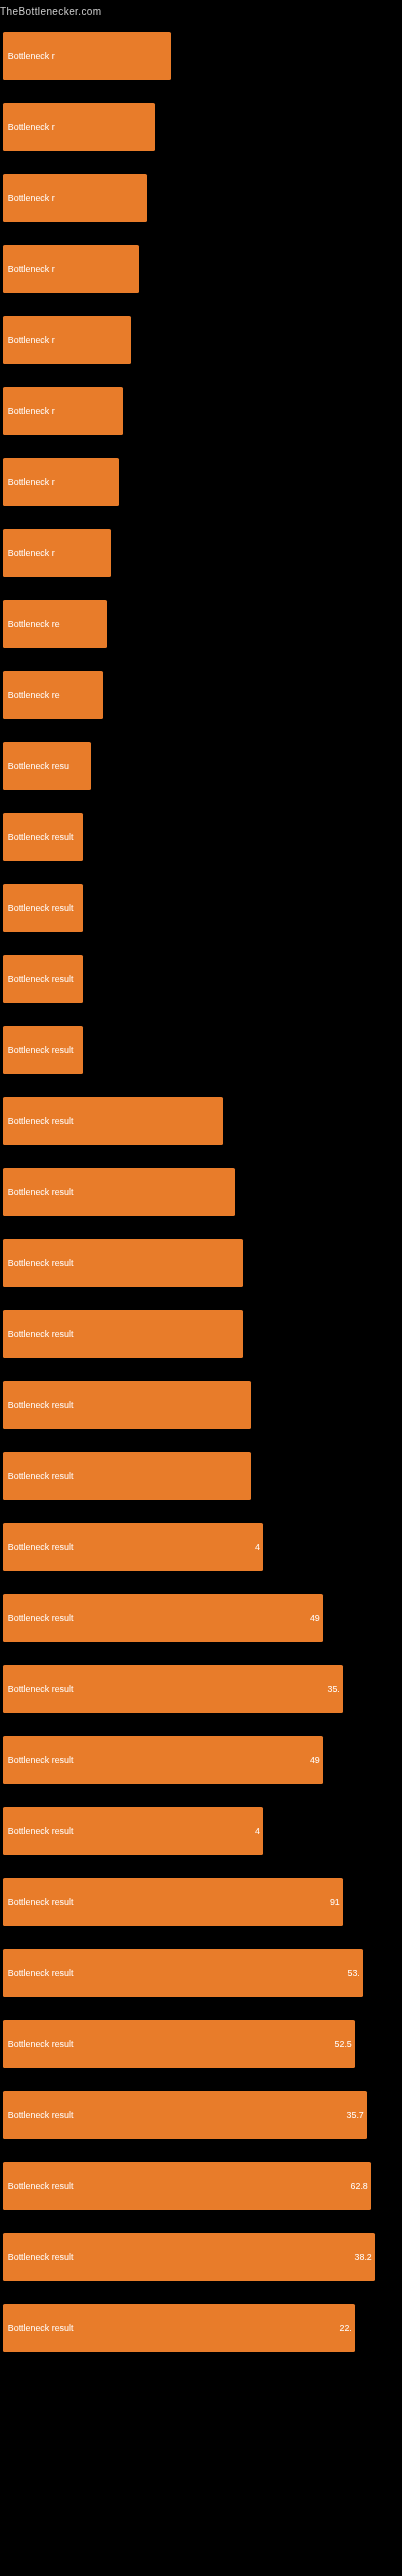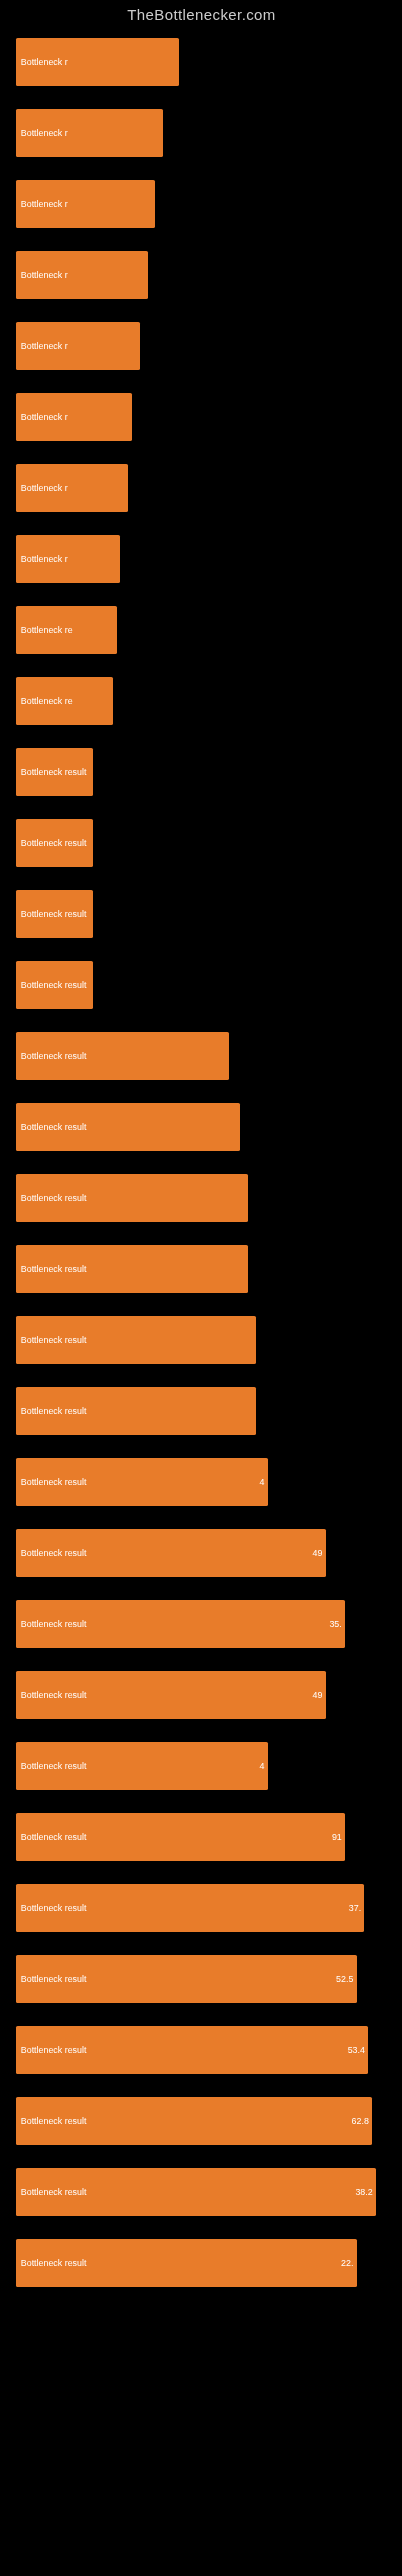--- a/index.html
+++ b/index.html
@@ -5,30 +5,30 @@
     * { margin: 0; padding: 0; box-sizing: border-box; }
     body {
       background: #000;
       font-family: Arial, sans-serif;
       width: 403px;
       min-height: 2576px;
       position: relative;
       overflow-x: hidden;
     }
     .site-title {
-      text-align: center;
+      text-align: left;
       color: #ccc;
-      font-size: 15px;
+      font-size: 10px;
       padding: 6.4px 0 3.2px 0;
       letter-spacing: 0.4px;
     }
     .chart-area {
       position: relative;
       width: 403px;
-      padding-left: 16px;
+      padding-left: 3px;
     }
     .bar-row {
       display: flex;
       align-items: center;
       margin-bottom: 0px;
       height: 71px;
       position: relative;
     }
     .bar-label {
       color: #fff;
@@ -110,20 +110,25 @@
       <div class="bar-fill" style="width: 26%;">
         <span class="bar-label">Bottleneck re</span>
       </div>
     </div>
     <div class="bar-row">
       <div class="bar-fill" style="width: 25%;">
         <span class="bar-label">Bottleneck re</span>
       </div>
     </div>
     <div class="bar-row">
+      <div class="bar-fill" style="width: 22%;">
+        <span class="bar-label">Bottleneck resu</span>
+      </div>
+    </div>
+    <div class="bar-row">
       <div class="bar-fill" style="width: 20%;">
         <span class="bar-label">Bottleneck result</span>
       </div>
     </div>
     <div class="bar-row">
       <div class="bar-fill" style="width: 20%;">
         <span class="bar-label">Bottleneck result</span>
       </div>
     </div>
     <div class="bar-row">
@@ -197,33 +202,33 @@
       </div>
     </div>
     <div class="bar-row">
       <div class="bar-fill" style="width: 85%;">
         <span class="bar-value">91</span>
         <span class="bar-label">Bottleneck result</span>
       </div>
     </div>
     <div class="bar-row">
       <div class="bar-fill" style="width: 90%;">
-        <span class="bar-value">37.</span>
+        <span class="bar-value">53.</span>
         <span class="bar-label">Bottleneck result</span>
       </div>
     </div>
     <div class="bar-row">
       <div class="bar-fill" style="width: 88%;">
         <span class="bar-value">52.5</span>
         <span class="bar-label">Bottleneck result</span>
       </div>
     </div>
     <div class="bar-row">
       <div class="bar-fill" style="width: 91%;">
-        <span class="bar-value">53.4</span>
+        <span class="bar-value">35.7</span>
         <span class="bar-label">Bottleneck result</span>
       </div>
     </div>
     <div class="bar-row">
       <div class="bar-fill" style="width: 92%;">
         <span class="bar-value">62.8</span>
         <span class="bar-label">Bottleneck result</span>
       </div>
     </div>
     <div class="bar-row">

